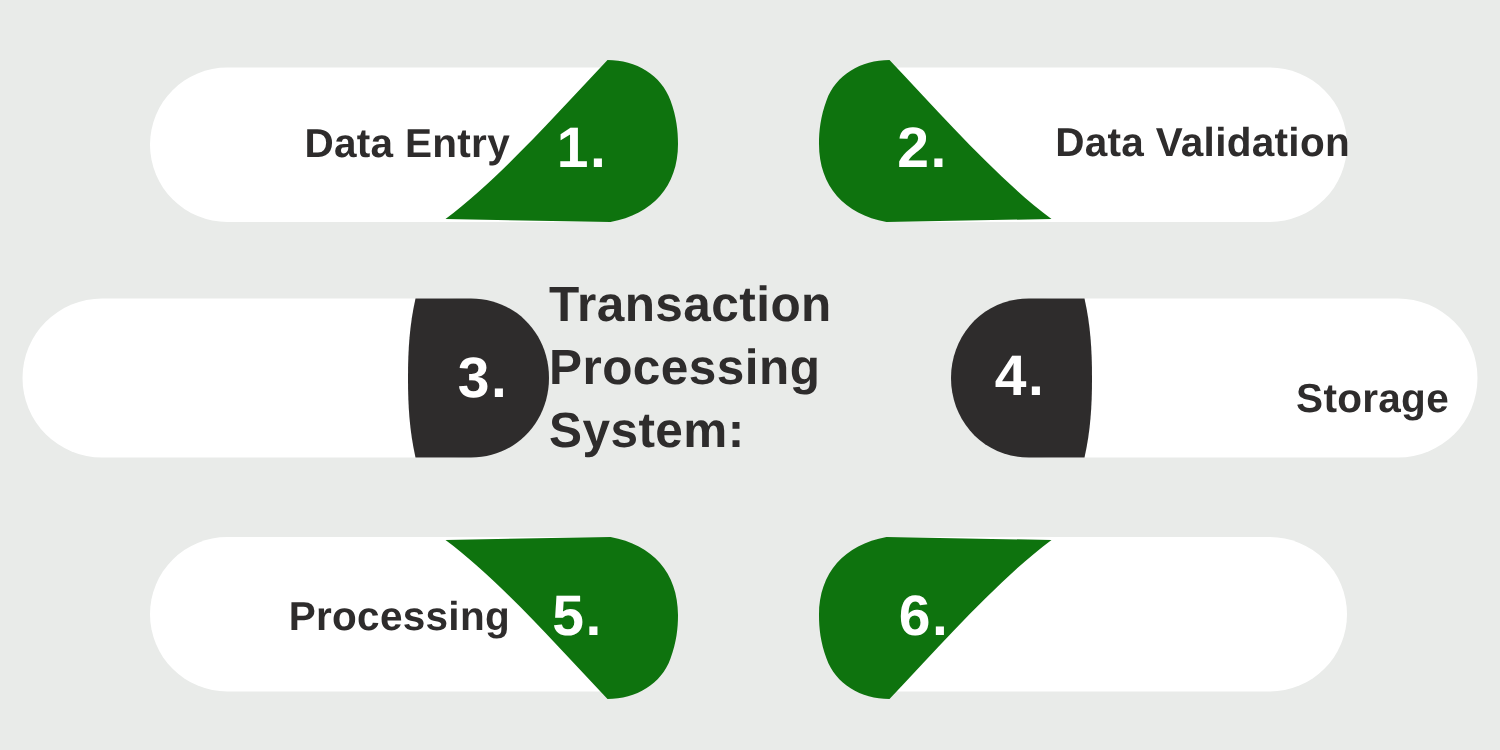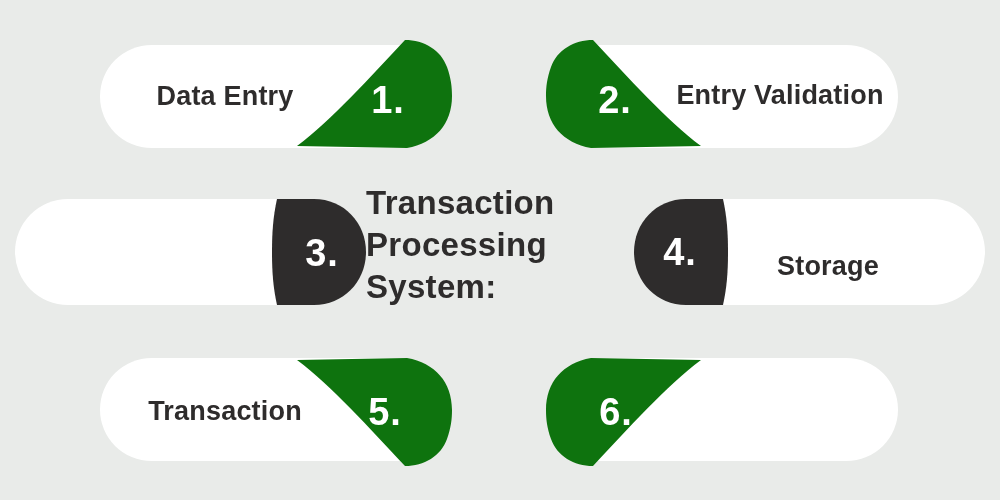--- a/index.html
+++ b/index.html
@@ -34,21 +34,21 @@
   .shape.green path{fill:var(--green);}
   .shape.dark path{fill:var(--dark);}
 
   .num{
     position:absolute;transform:translate(-50%,-50%);
     font-weight:700;font-size:38px;letter-spacing:1px;
     color:var(--number-text);white-space:nowrap;
   }
   .label{
     position:absolute;transform:translateY(-50%);
-    text-align:center;font-weight:700;font-size:27px;line-height:1.12;
+    text-align:right;font-weight:700;font-size:27px;line-height:1.12;
     color:var(--dark);letter-spacing:0.2px;
   }
 
   
   #item-1{left:100px;top:45px;width:350px;height:103px;}
   #item-2{left:548px;top:45px;width:350px;height:103px;}
   #item-3{left:15px;top:199px;width:337px;height:106px;}
   #item-4{left:648px;top:199px;width:337px;height:106px;}
   #item-5{left:100px;top:358px;width:350px;height:103px;}
   #item-6{left:548px;top:358px;width:350px;height:103px;}
@@ -92,21 +92,21 @@
     <span class="num">1.</span>
     <div class="label">Data Entry</div>
   </div>
 
   <div class="item" id="item-2">
     <div class="pill"></div>
     <svg class="shape green" width="155" height="109" viewBox="0 0 155 109">
       <path d="M 0 106 C 35 80 72 38 108 0 C 127 0 144 10 150 27 C 154 38 155 47 155 56 C 155 84 138 103 110 108 Z"></path>
     </svg>
     <span class="num">2.</span>
-    <div class="label">Entry Validation</div>
+    <div class="label">Data Validation</div>
   </div>
 
   <div class="item" id="item-3">
     <div class="pill"></div>
     <svg class="shape dark" width="94" height="106" viewBox="0 0 94 106">
       <path d="M 5 0 C 1 18 0 34 0 53 C 0 72 1 88 5 106 L 42 106 C 72 106 94 82 94 53 C 94 24 72 0 42 0 Z"></path>
     </svg>
     <span class="num">3.</span>
   </div>
 
@@ -118,21 +118,21 @@
     <span class="num">4.</span>
     <div class="label">Storage</div>
   </div>
 
   <div class="item" id="item-5">
     <div class="pill"></div>
     <svg class="shape green" width="155" height="109" viewBox="0 0 155 109">
       <path d="M 0 106 C 35 80 72 38 108 0 C 127 0 144 10 150 27 C 154 38 155 47 155 56 C 155 84 138 103 110 108 Z"></path>
     </svg>
     <span class="num">5.</span>
-    <div class="label">Transaction</div>
+    <div class="label">Processing</div>
   </div>
 
   <div class="item" id="item-6">
     <div class="pill"></div>
     <svg class="shape green" width="155" height="109" viewBox="0 0 155 109">
       <path d="M 0 106 C 35 80 72 38 108 0 C 127 0 144 10 150 27 C 154 38 155 47 155 56 C 155 84 138 103 110 108 Z"></path>
     </svg>
     <span class="num">6.</span>
   </div>
 

